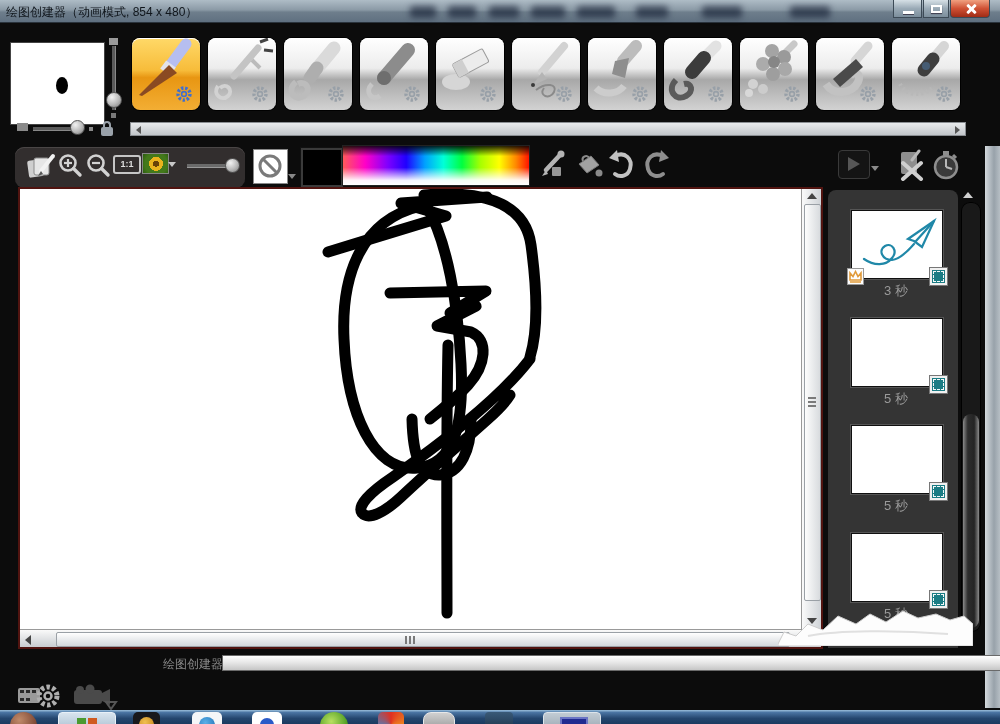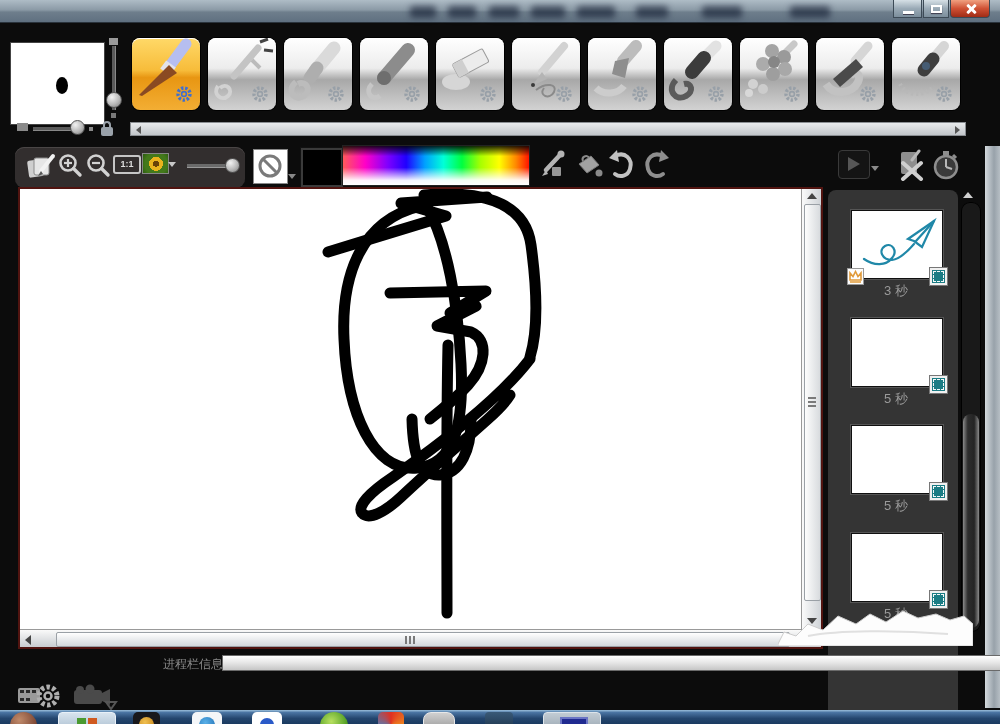--- a/index.html
+++ b/index.html
@@ -70,21 +70,21 @@
   .canvas-frame{left:18px;top:187px;width:805px;height:462px;border:2px solid #511410;box-sizing:border-box;background:#1a1a1a;}
   .canvas{position:absolute;left:0;top:0;width:781px;height:440px;background:#fff;}
   .vscroll{position:absolute;left:781px;top:0;width:20px;height:440px;background:linear-gradient(90deg,#fafafa,#cfd3d7);border-left:1px solid #999;box-sizing:border-box;}
   .vthumb{position:absolute;left:2px;top:15px;width:15px;height:395px;background:linear-gradient(90deg,#fdfdfd,#d8dbde);border:1px solid #9aa0a6;border-radius:2px;}
   .hscroll{position:absolute;left:0;top:440px;width:801px;height:18px;background:linear-gradient(180deg,#fafafa,#c8ccd0);border-top:1px solid #999;box-sizing:border-box;}
   .hthumb{position:absolute;left:36px;top:2px;width:732px;height:13px;background:linear-gradient(180deg,#ffffff,#d4d8dc);border:1px solid #9aa0a6;border-radius:2px;}
   .grip-v{position:absolute;left:3px;width:8px;height:1.5px;background:#7a7a7a;}
   .grip-h{position:absolute;top:3px;width:1.5px;height:8px;background:#7a7a7a;}
 
   
-  .sidebar{left:828px;top:190px;width:130px;height:522px;background:#343434;border-radius:8px 8px 0 0;}
+  .sidebar{left:828px;top:190px;width:130px;height:458px;background:#343434;border-radius:8px 8px 0 0;}
   .fcard{position:absolute;left:23px;width:90px;height:67px;background:#fff;border:1px solid #101010;box-shadow:0 0 0 1px #555;}
   .flabel{position:absolute;left:0;width:136px;text-align:center;font-size:13px;color:#9a9a9a;}
   .badge{position:absolute;width:17px;height:17px;box-sizing:border-box;}
   .badge-teal{background:#1b7c84;border:2px solid #f0f0f0;box-shadow:0 0 0 1px #777;}
   .badge-teal::before{content:"";position:absolute;left:1px;right:1px;top:1px;bottom:1px;border:1px dashed rgba(255,255,255,.95);}
   .badge-crown{background:#fdfdfd;border:1px solid #999;}
   .sscroll{left:961px;top:202px;width:20px;height:430px;background:#191919;border-radius:9px;box-shadow:inset 0 0 0 1px #000;}
   .sthumb{position:absolute;left:2px;top:212px;width:16px;height:214px;border-radius:8px;
     background:linear-gradient(90deg,#8a8a8a,#2e2e2e 30%,#242424 70%,#8a8a8a);}
   .right-strip{left:985px;top:146px;width:15px;height:562px;background:linear-gradient(90deg,#d4dade,#98a2aa 60%,#b6bec4);}
@@ -105,20 +105,21 @@
     color:#dedede;font-size:9px;font-weight:bold;text-align:center;line-height:15px;box-sizing:content-box;}
   .imgpick{left:142px;top:152px;width:25px;height:19px;border:1px solid #888;
     background:radial-gradient(circle at 52% 52%,#6a4208 0 3px,#eab41e 3px 7px,#43791b 7px 11px,#2c5a10);}
 </style>
 </head>
 <body>
 
 <div id="app">
 
   <div class="abs titlebar">
+    <span class="abs title-text">绘图创建器（动画模式, 854 x 480）</span>
     <div class="abs menu-blob" style="left:410px;width:26px;"></div>
     <div class="abs menu-blob" style="left:448px;width:28px;"></div>
     <div class="abs menu-blob" style="left:489px;width:30px;"></div>
     <div class="abs menu-blob" style="left:531px;width:34px;"></div>
     <div class="abs menu-blob" style="left:577px;width:38px;"></div>
     <div class="abs menu-blob" style="left:636px;width:32px;"></div>
     <div class="abs menu-blob" style="left:702px;width:40px;"></div>
     <div class="abs menu-blob" style="left:790px;width:40px;"></div>
     <div class="abs winbtn btn-minmax" style="left:893px;width:29px;">
         <span class="glyph-min"></span>
@@ -432,21 +433,21 @@
   </div>
   <div class="abs tri arrow-down" style="left:963px;top:636px;"></div>
 
   <div class="abs right-strip"></div>
 
   <svg class="abs" style="left:778px;top:606px;z-index:5;" width="195" height="40" viewBox="0 0 195 40">
     <polygon points="0,38 6,26 18,30 30,18 45,24 60,10 78,18 92,8 108,16 125,5 140,12 158,8 172,14 186,10 195,18 195,40 0,40" fill="#fdfdfd" stroke="#cccccc" stroke-width="1"></polygon>
     <path d="M30,30 C60,24 120,24 170,28" stroke="#e0e0e0" stroke-width="2" fill="none"></path>
   </svg>
 
-  <span class="abs progress-label">进程栏信息</span>
+  <span class="abs progress-label">绘图创建器</span>
   <div class="abs progress-bar"></div>
 
   <svg class="abs" style="left:16px;top:680px;" width="46" height="30" viewBox="0 0 46 30">
     <rect x="2" y="8" width="22" height="15" rx="2" fill="#9a9a9a"></rect>
     <rect x="4" y="10" width="4" height="3" fill="#2a2a2a"></rect>
       <rect x="10" y="10" width="4" height="3" fill="#2a2a2a"></rect>
       <rect x="16" y="10" width="4" height="3" fill="#2a2a2a"></rect>
     <rect x="4" y="18" width="4" height="3" fill="#2a2a2a"></rect>
       <rect x="10" y="18" width="4" height="3" fill="#2a2a2a"></rect>
     <g transform="translate(32,16)">

